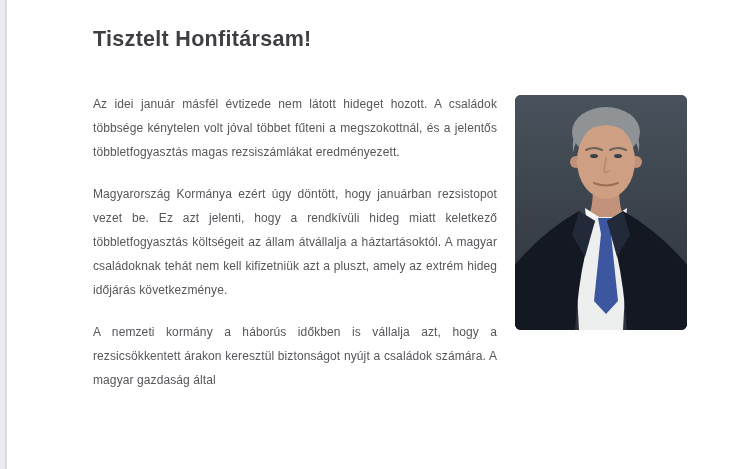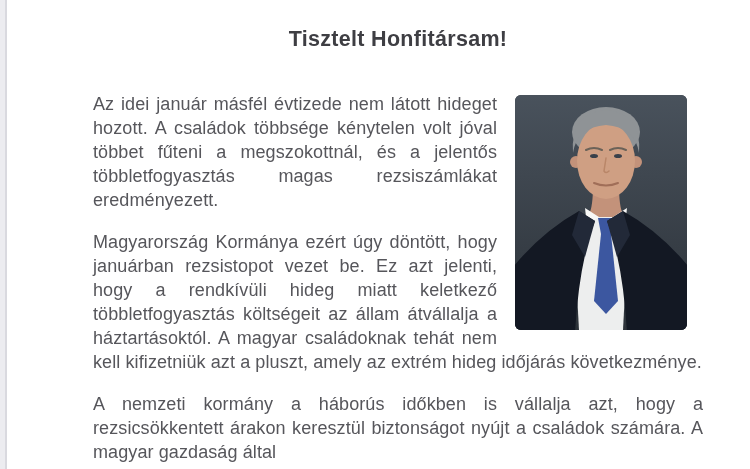--- a/index.html
+++ b/index.html
@@ -33,39 +33,38 @@
     padding: 26px 0 0 93px;
     width: 610px;
   }
   h1.letter-title {
     margin: 0 0 40px 0;
     font-size: 21.5px;
     line-height: 26px;
     font-weight: 700;
     letter-spacing: 0.3px;
     color: #3e3e43;
-    text-align: center;
   }
   .portrait {
     float: right;
     width: 172px;
     height: 235px;
     margin: 3px 16px 16px 18px;
     border-radius: 6px;
     overflow: hidden;
     background: #343b43;
   }
   .portrait svg {
     display: block;
     width: 172px;
     height: 235px;
   }
   p.body-par {
     margin: 0 0 18px 0;
-    font-size: 18px;
+    font-size: 12px;
     line-height: 24px;
     letter-spacing: 0.1px;
     color: #56565b;
     text-align: justify;
   }
 </style>
 </head>
 <body>
 
 <div class="page">

